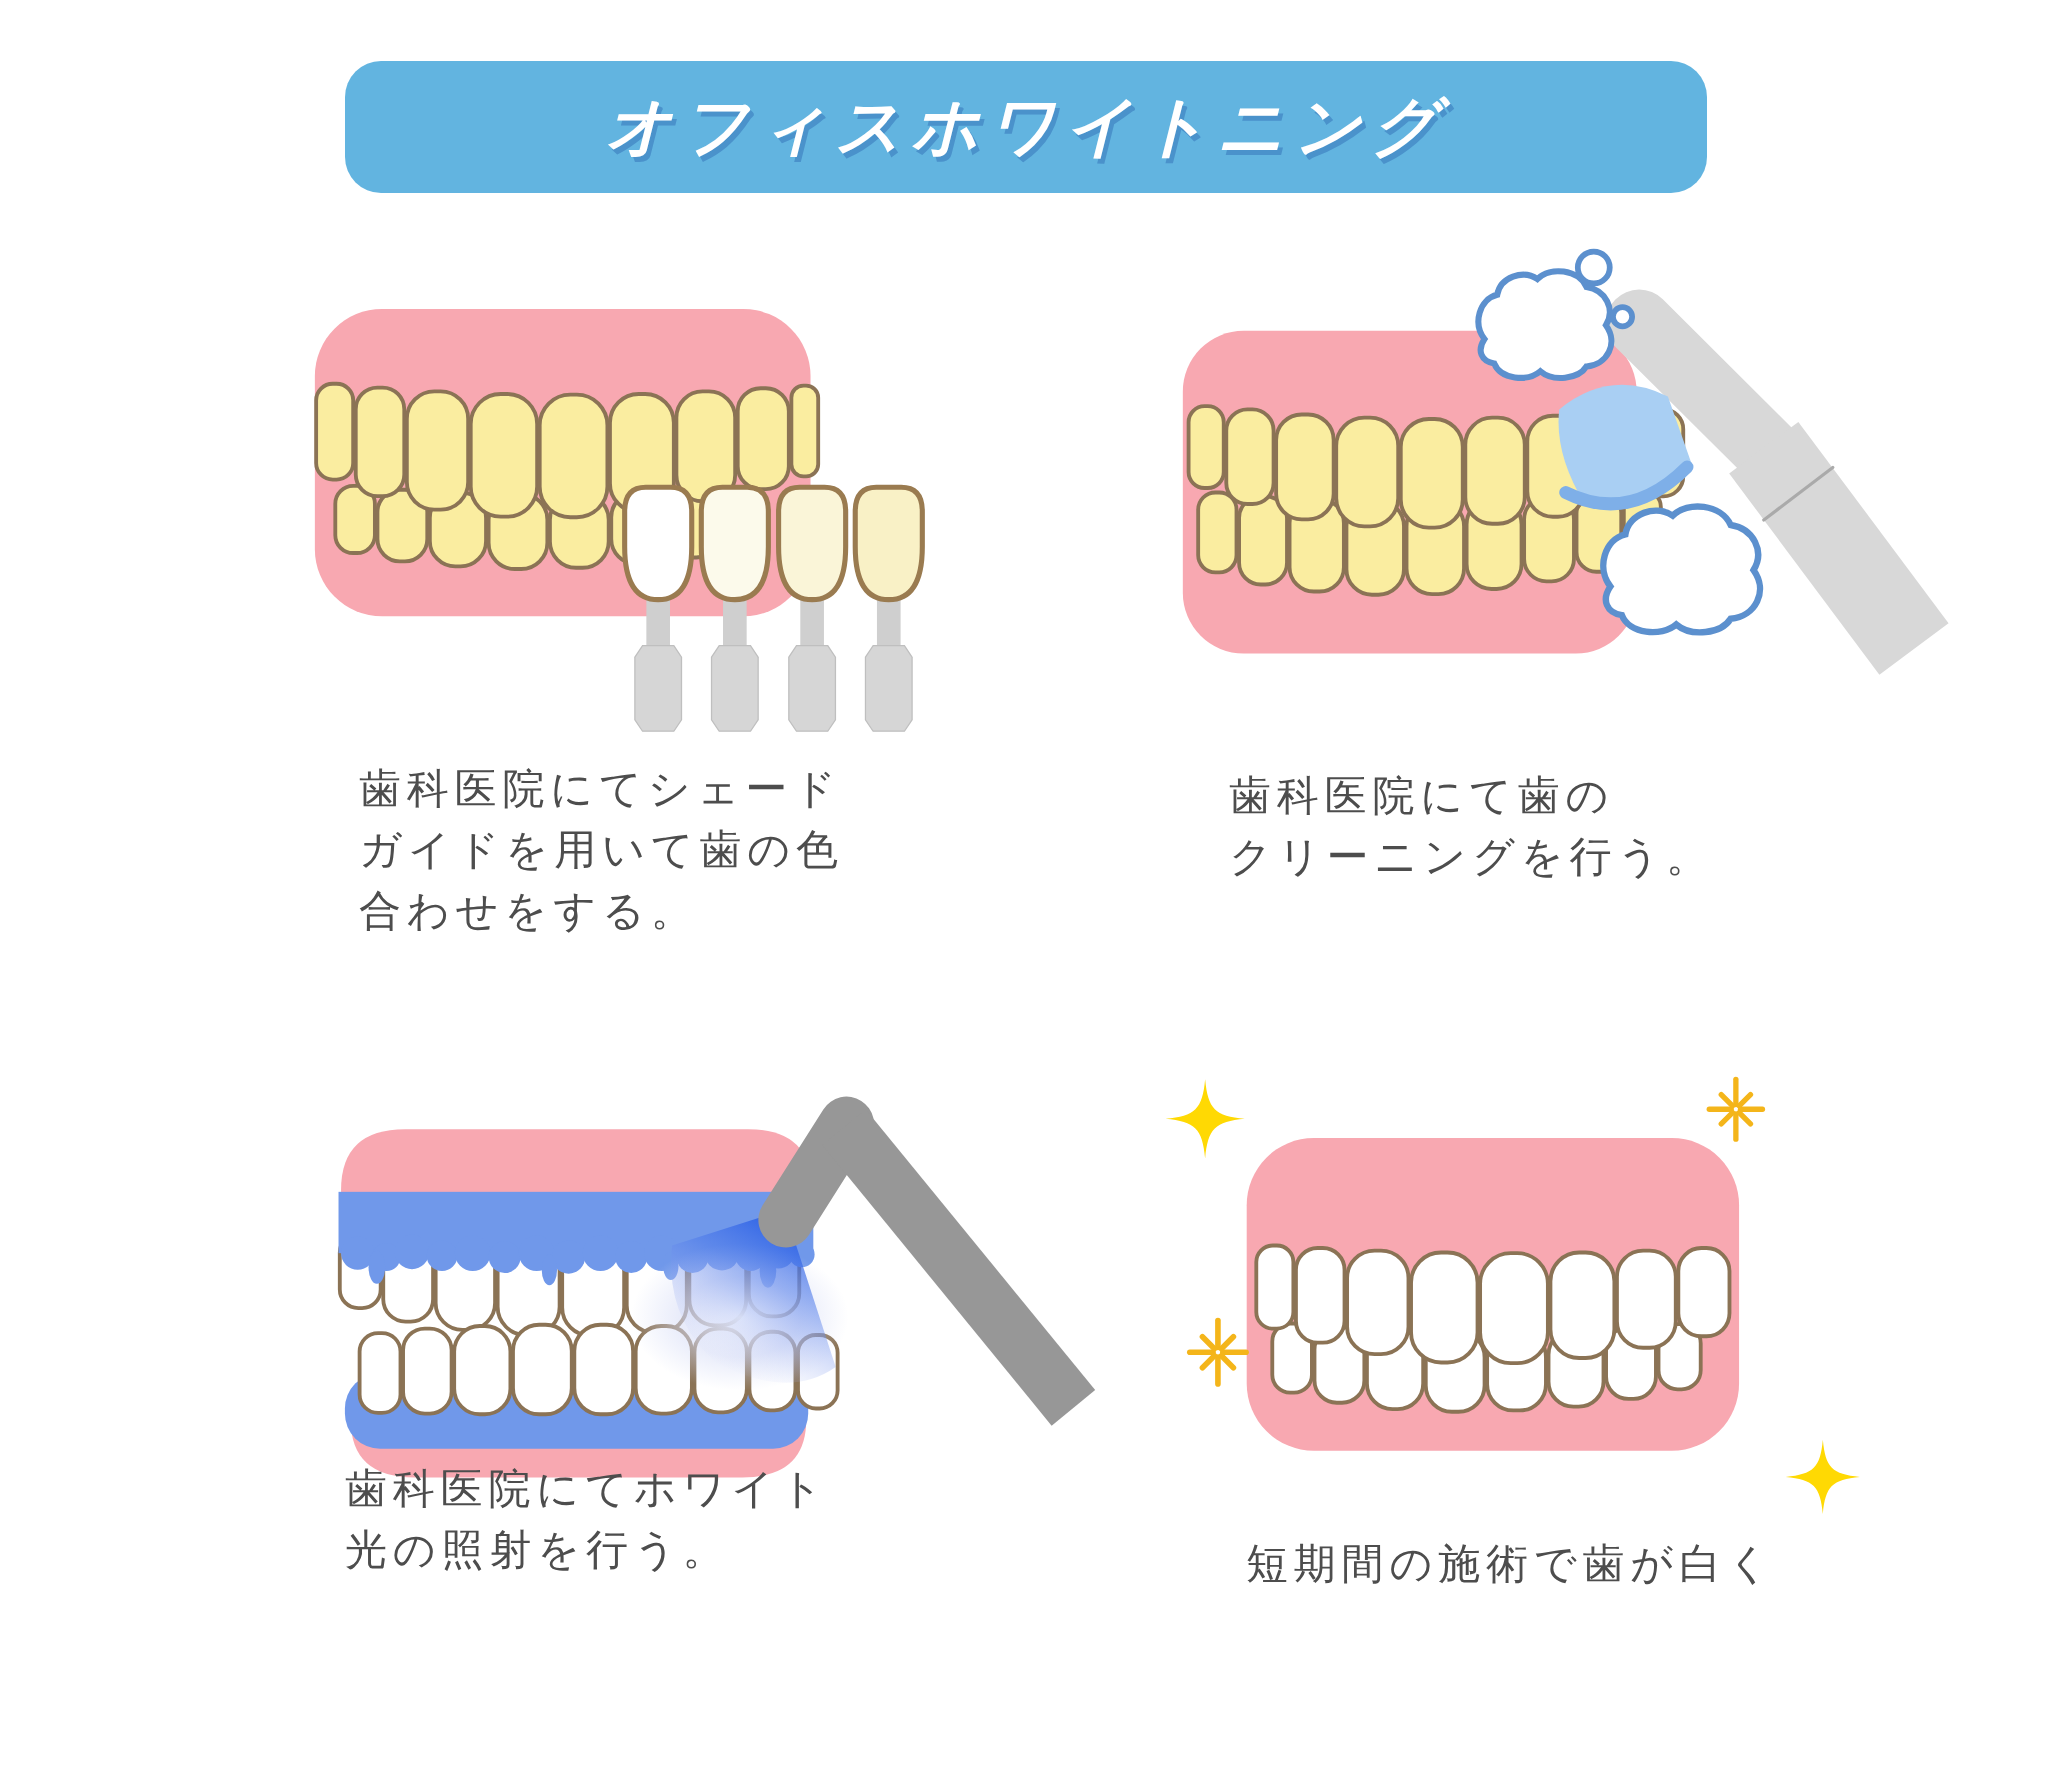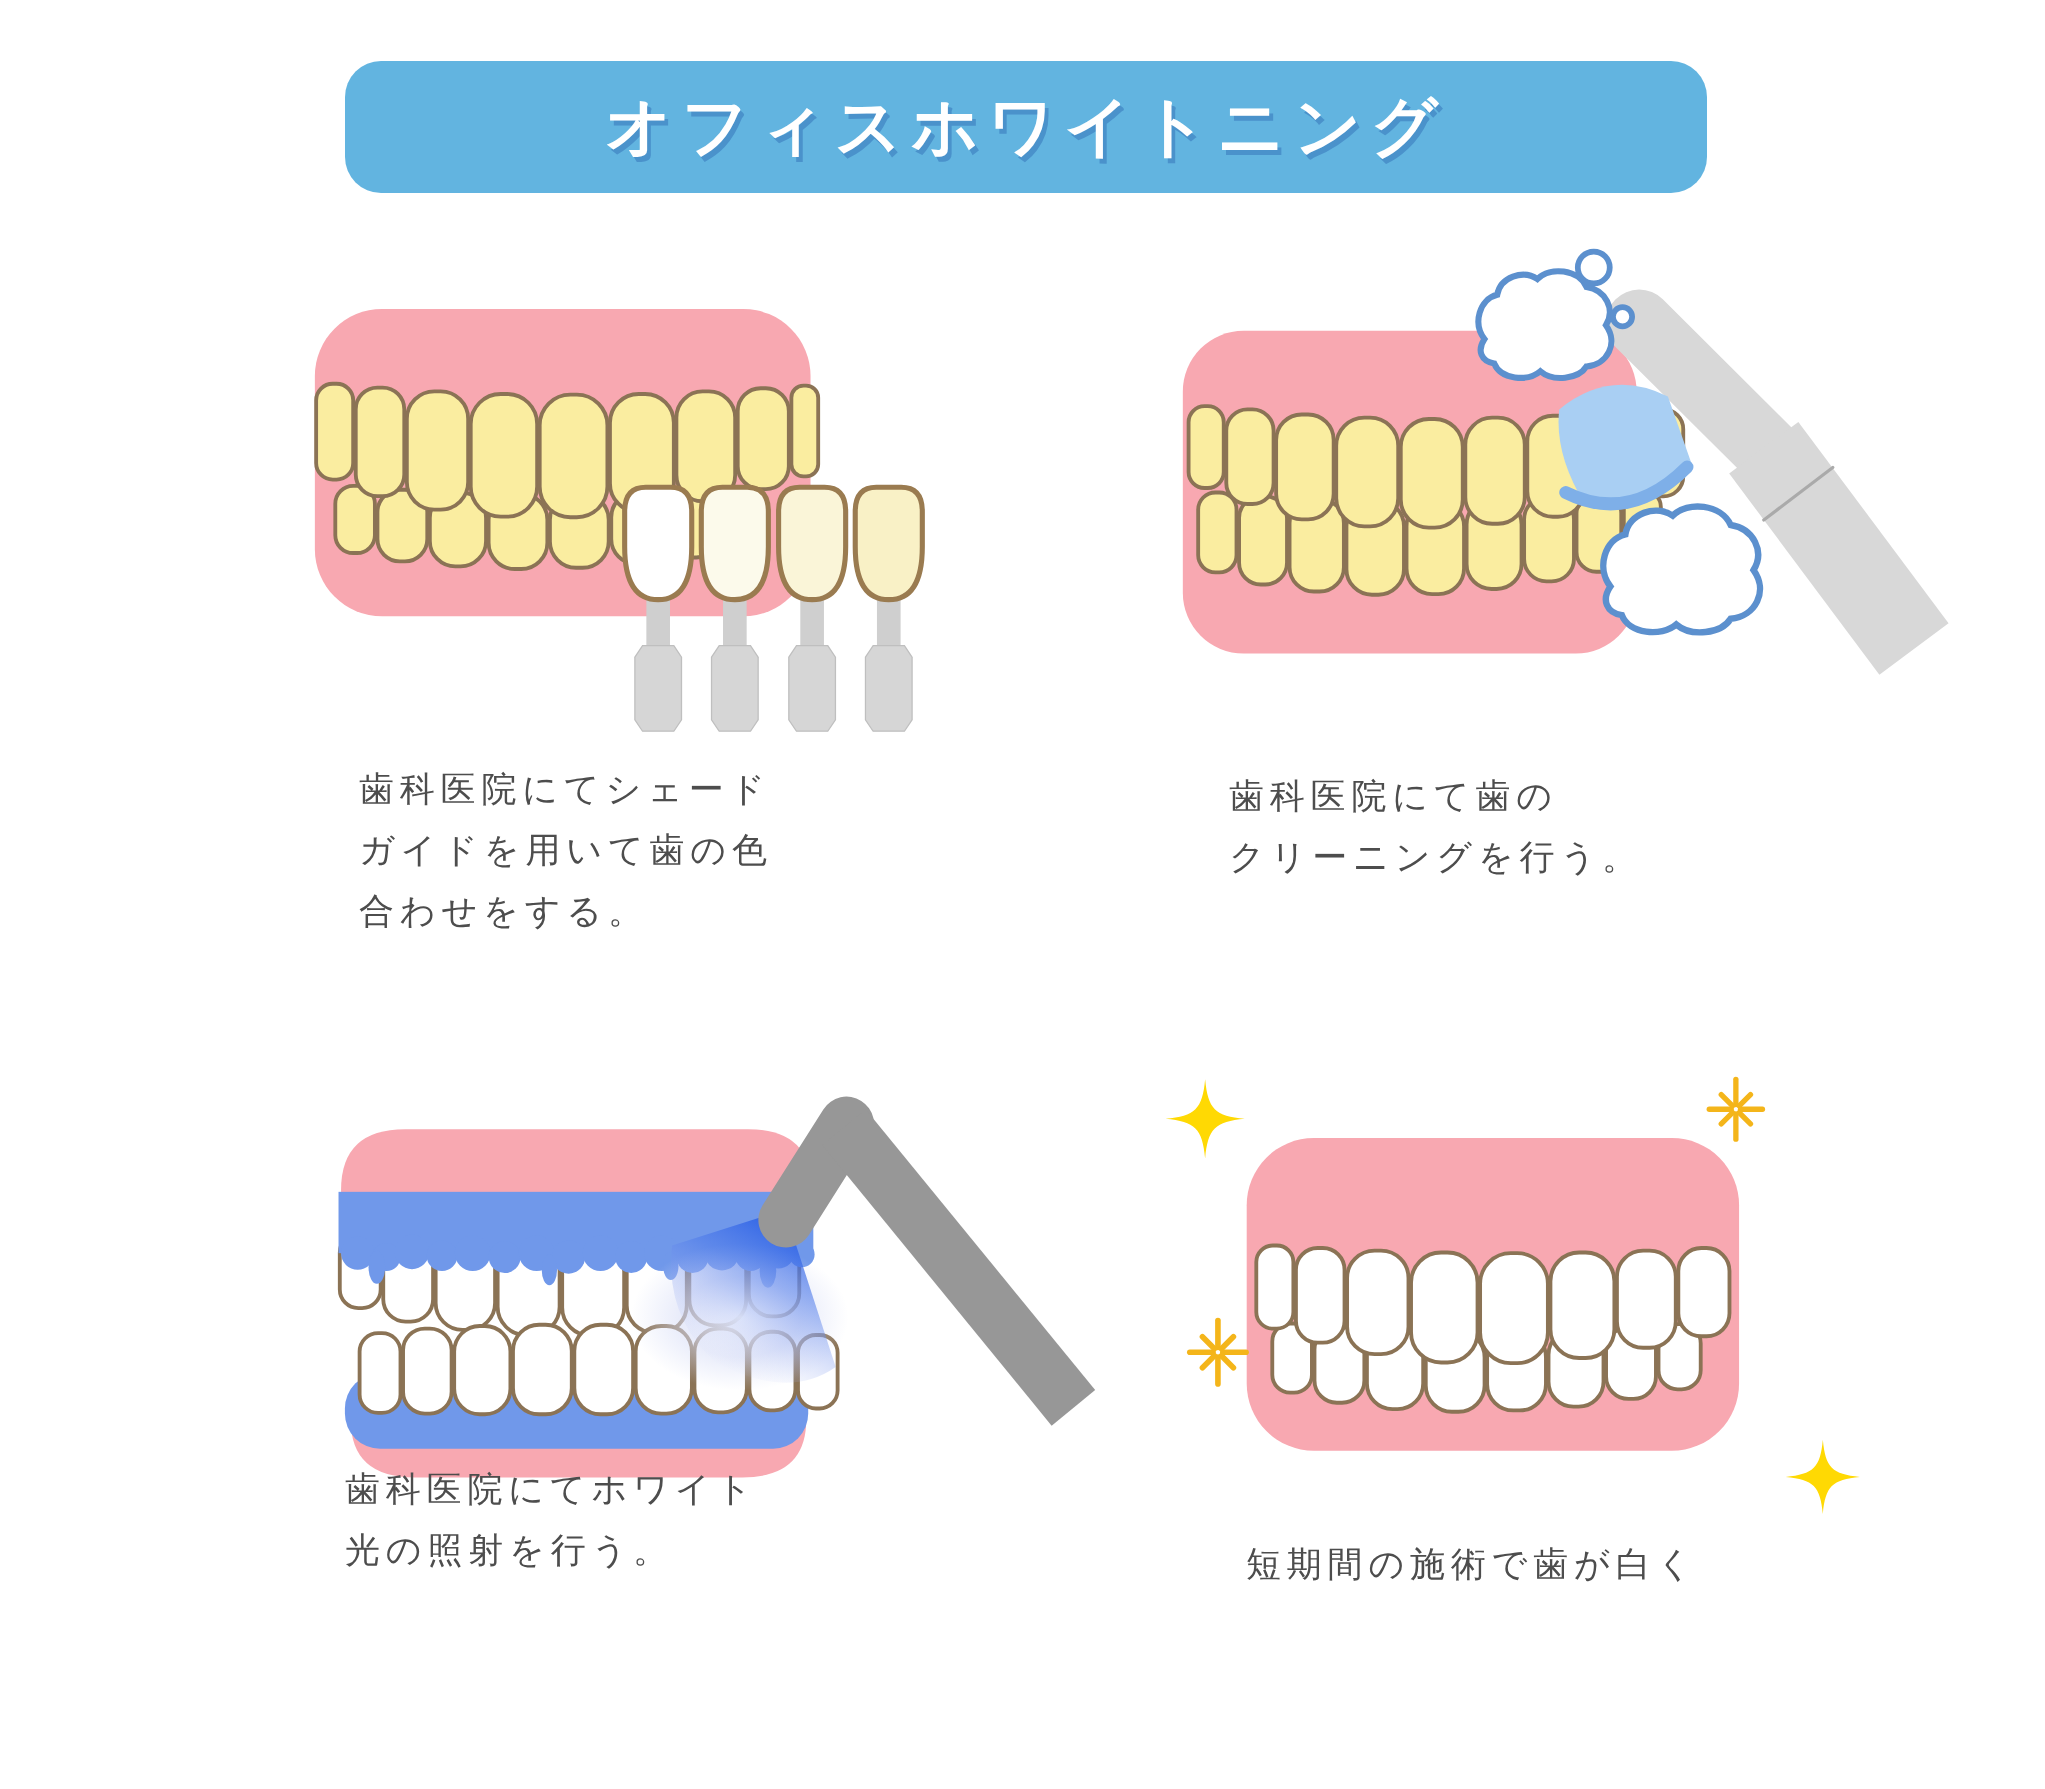--- a/index.html
+++ b/index.html
@@ -7,25 +7,25 @@
     width:2046px;height:1790px;position:relative;background:#ffffff;
     font-family:"Liberation Sans","DejaVu Sans",sans-serif;overflow:hidden;
   }
   .banner{
     position:absolute;left:345px;top:61px;width:1362px;height:132px;
     background:#62B4E0;border-radius:36px;
     display:flex;align-items:center;justify-content:center;
   }
   .banner-text{
     font-size:66px;font-weight:bold;color:#ffffff;letter-spacing:9px;
-    text-shadow:3.8px 4.5px 0 #4A92CB;white-space:nowrap;
+    text-shadow:3.8px 4.5px 0 #4A92CB;white-space:nowrap;font-style:italic;
   }
   .fig{position:absolute;}
   .caption{
-    position:absolute;color:#4D4D4D;font-size:35px;line-height:61px;
+    position:absolute;color:#4D4D4D;font-size:42px;line-height:61px;
     letter-spacing:5.8px;font-weight:500;white-space:nowrap;
   }
   svg{display:block;}
 </style>
 </head>
 <body>
 
 <div class="banner">
   <span class="banner-text">オフィスホワイトニング</span>
 </div>

